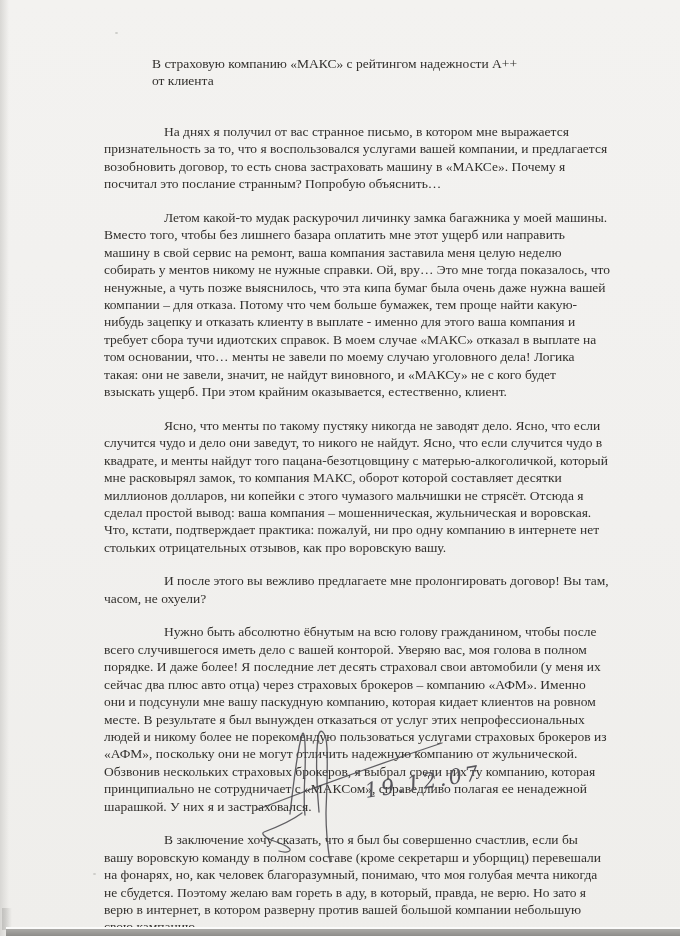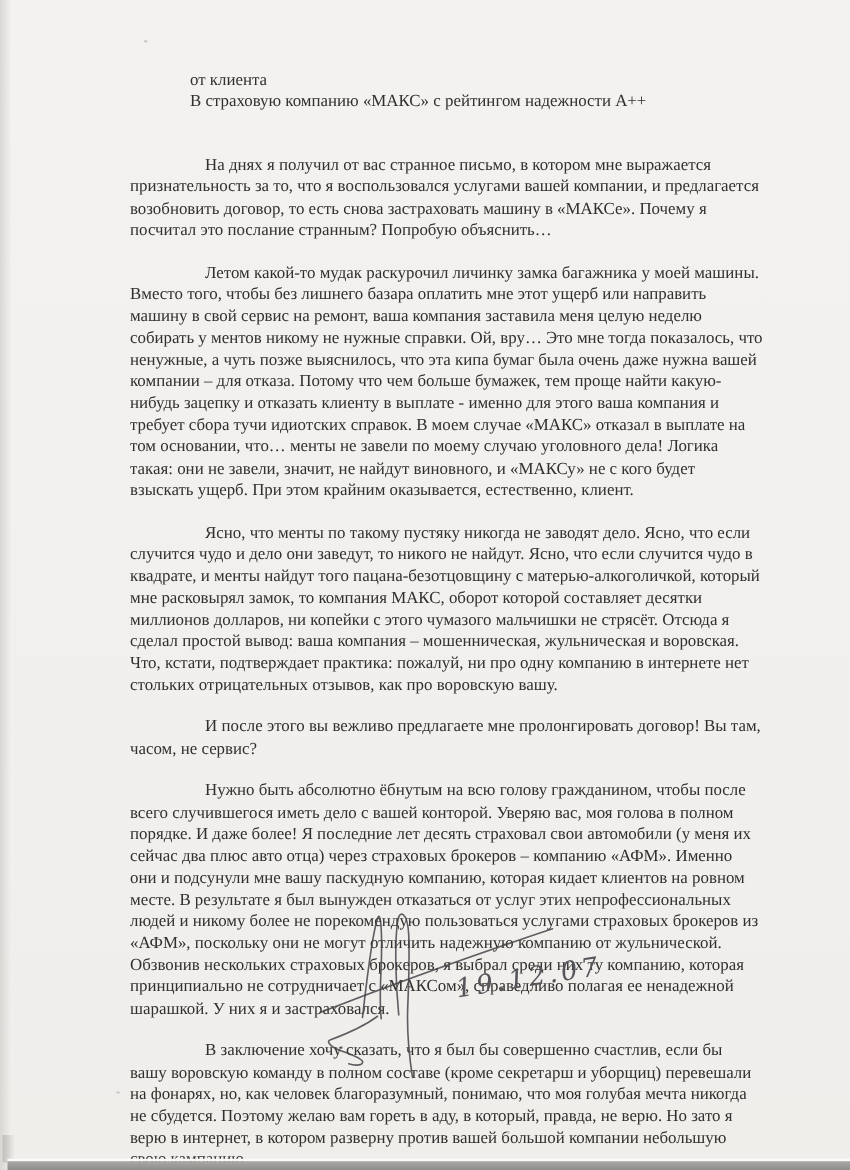--- a/index.html
+++ b/index.html
@@ -45,28 +45,28 @@
 </style>
 </head>
 <body>
 
 <div class="page">
 
   <div class="left-edge"></div>
 
   <div class="letter">
     <div class="header">
+      <div>В страховую компанию «МАКС» с рейтингом надежности А++</div>
       <div>от клиента</div>
-      <div>В страховую компанию «МАКС» с рейтингом надежности А++</div>
     </div>
 
     <p class="para">На днях я получил от вас странное письмо, в котором мне выражается признательность за то, что я воспользовался услугами вашей компании, и предлагается возобновить договор, то есть снова застраховать машину в «МАКСе». Почему я посчитал это послание странным? Попробую объяснить…</p>
     <p class="para">Летом какой-то мудак раскурочил личинку замка багажника у моей машины. Вместо того, чтобы без лишнего базара оплатить мне этот ущерб или направить машину в свой сервис на ремонт, ваша компания заставила меня целую неделю собирать у ментов никому не нужные справки. Ой, вру… Это мне тогда показалось, что ненужные, а чуть позже выяснилось, что эта кипа бумаг была очень даже нужна вашей компании – для отказа. Потому что чем больше бумажек, тем  проще найти какую-нибудь зацепку и отказать клиенту в выплате - именно для этого ваша компания и требует сбора тучи идиотских справок. В моем случае «МАКС» отказал в выплате на том основании, что… менты не завели по моему случаю уголовного дела! Логика такая: они не завели, значит, не найдут виновного, и «МАКСу» не с кого будет взыскать ущерб. При этом крайним оказывается, естественно, клиент.</p>
     <p class="para">Ясно, что менты по такому пустяку никогда не заводят дело. Ясно, что если случится чудо и дело они заведут, то никого не найдут. Ясно, что если случится чудо в квадрате, и менты найдут того пацана-безотцовщину с матерью-алкоголичкой, который мне расковырял замок, то компания МАКС, оборот которой составляет десятки миллионов долларов, ни копейки с этого чумазого мальчишки не стрясёт. Отсюда я сделал простой вывод: ваша компания – мошенническая, жульническая и воровская. Что, кстати, подтверждает практика: пожалуй, ни про одну компанию в интернете нет стольких отрицательных отзывов, как про воровскую вашу.</p>
-    <p class="para">И после этого вы вежливо предлагаете мне пролонгировать договор! Вы там, часом, не сервис?</p>
+    <p class="para">И после этого вы вежливо предлагаете мне пролонгировать договор! Вы там, часом, не охуели?</p>
     <p class="para">Нужно быть абсолютно ёбнутым на всю голову гражданином, чтобы после всего случившегося иметь дело с вашей конторой. Уверяю вас, моя голова в полном порядке. И даже более! Я последние лет десять страховал свои автомобили (у меня их сейчас два плюс авто отца) через страховых брокеров – компанию «АФМ». Именно они и подсунули мне вашу паскудную компанию, которая кидает клиентов на ровном месте. В результате я был вынужден отказаться от услуг этих непрофессиональных людей и никому более не порекомендую пользоваться услугами страховых брокеров из «АФМ», поскольку они не могут отличить надежную компанию от жульнической. Обзвонив нескольких страховых брокеров, я выбрал среди них ту компанию, которая принципиально не сотрудничает с «МАКСом», справедливо полагая ее ненадежной шарашкой. У них я и застраховался.</p>
     <p class="para">В заключение хочу сказать, что я был бы совершенно счастлив, если бы вашу воровскую команду в полном составе (кроме секретарш и уборщиц) перевешали на фонарях, но, как человек благоразумный, понимаю, что моя голубая мечта никогда не сбудется. Поэтому желаю вам гореть в аду, в который, правда, не верю. Но зато я верю в интернет, в котором разверну против вашей большой компании небольшую свою кампанию.</p>
 
     <div class="sign-name">Александр Никонов.</div>
   </div>
 
   <svg class="signature" viewBox="0 0 250 170" aria-hidden="true">
 
     <path d="M 6,98 C 60,77 132,51 192,31"></path>
 

